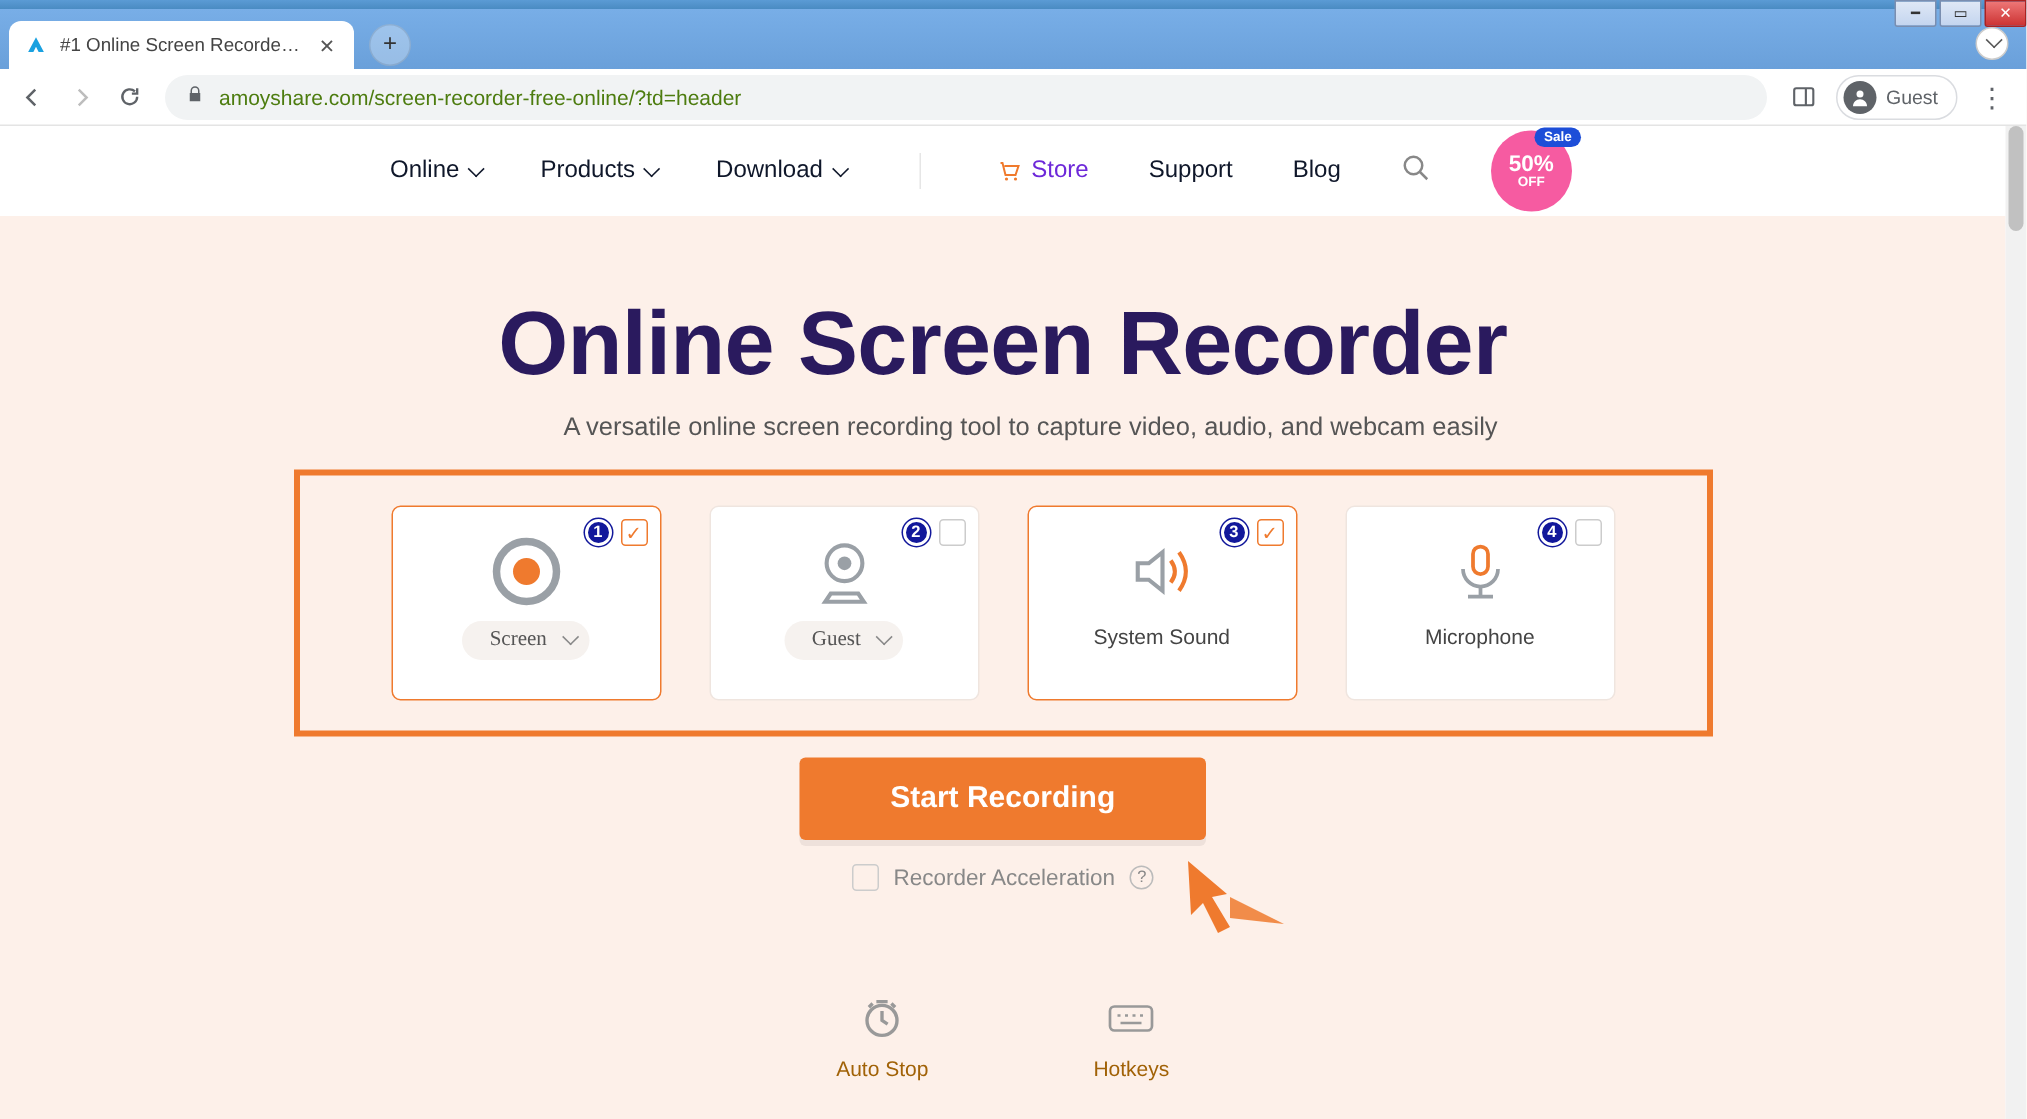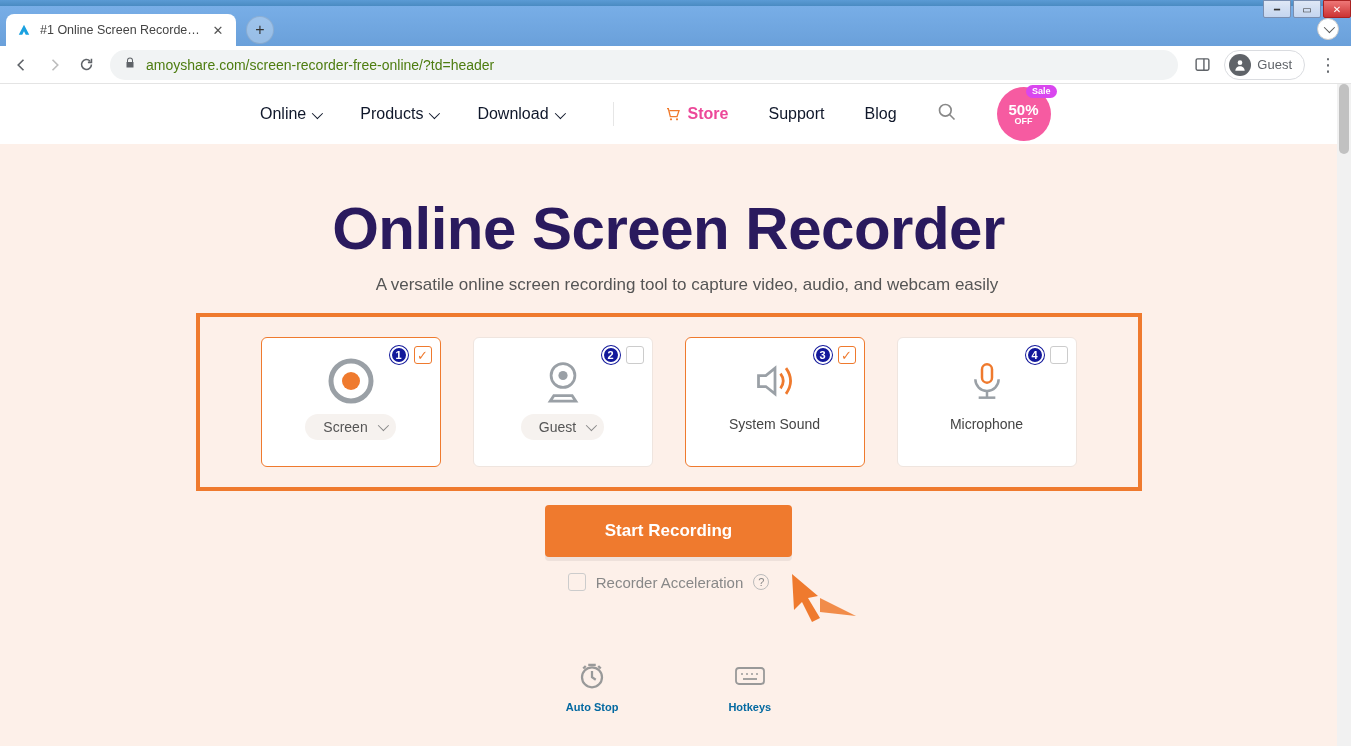--- a/index.html
+++ b/index.html
@@ -36,54 +36,54 @@
   .page { position:absolute; inset:0; right:14px; background:#fff; }
   .scrollbar { position:absolute; right:0; top:0; width:14px; height:100%; background:#f1f1f1; }
   .scroll-thumb { position:absolute; right:2px; top:0; width:10px; height:70px; background:#c1c1c1; border-radius:5px; }
 
   
   .site-header { height:60px; display:flex; align-items:center; padding: 0 40px 0 80px; gap: 40px; }
   .logo { display:flex; align-items:center; gap:6px; font-weight:700; font-size:24px; color:#222; }
   .logo-mark svg{display:block;}
   .nav-spacer{flex:0 0 140px;}
   .nav-item { display:flex; align-items:center; gap:6px; font-size:16px; color:#0f172a; }
-  .nav-item.orange { color:#ec4899; font-weight:700; }
+  .nav-item.orange { color:#6d28d9; font-weight:400; }
   .divider { width:1px; height:24px; background:#e6e6e6; margin:0 10px;}
   .search-ic{ color:#777; }
   .sale-badge { position:relative; width:54px; height:54px; border-radius:50%; background:#f65ba1; display:flex; flex-direction:column; align-items:center; justify-content:center; color:#fff; font-weight:800; font-size:15px; line-height:1; }
   .sale-badge .off{font-size:9px; font-weight:600;}
-  .sale-tag{position:absolute; top:-2px; right:-6px; background:#d946ef; color:#fff; font-size:9px; font-weight:700; padding:2px 6px; border-radius:8px;}
+  .sale-tag{position:absolute; top:-2px; right:-6px; background:#1d4ed8; color:#fff; font-size:9px; font-weight:700; padding:2px 6px; border-radius:8px;}
 
   
   .hero { background:#FDF0E9; padding: 50px 0 40px; text-align:center; position:relative; }
   .hero h1 { font-size:60px; font-weight:800; color:#2a1a5e; letter-spacing:-0.5px; }
   .hero p.sub { color:#555; font-size:17px; margin-top:12px;padding-left:37px; }
 
   .cards-frame { width:946px; margin: 18px auto 14px; border:4px solid #ef7a2e; padding: 20px 26px; display:flex; gap:32px; justify-content:center; position:relative; }
   .card { width:180px; height:130px; background:#fff; border:1px solid #efe5df; border-radius:6px; position:relative; display:flex; flex-direction:column; align-items:center; justify-content:flex-start; padding-top:18px;}
   .card.sel { border:1.5px solid #ef7a2e; }
   .num-badge { position:absolute; top:8px; right:32px; width:18px; height:18px; border-radius:50%; background:#12189b; border:2px solid #fff; color:#fff; font-size:11px; font-weight:700; display:flex; align-items:center; justify-content:center; box-shadow:0 0 0 1px #12189b;}
   .check { position:absolute; top:8px; right:8px; width:18px; height:18px; border:1.5px solid #ef7a2e; border-radius:3px; display:flex; align-items:center; justify-content:center; color:#ef7a2e; font-size:13px;}
   .check.off { border-color:#ccc; color:transparent;}
   .card-ic { height:50px; display:flex; align-items:center; justify-content:center; }
   .card-label { margin-top:10px; font-size:14px; color:#444; }
-  .pill { background:#f6f2ef; border-radius:16px; padding:5px 28px 5px 18px; position:relative; font-size:14px; color:#555; margin-top:8px; }
+  .pill { background:#f6f2ef; border-radius:16px; padding:5px 28px 5px 18px; position:relative; font-size:14px; color:#555; margin-top:8px;font-family:Liberation Serif, serif; }
   .pill .chev{ position:absolute; right:10px; top:7px; font-size:11px; color:#888;}
 
-  .start-btn { display:inline-block; background:#ef7a2e; color:#fff; font-weight:700; font-size:17px; padding: 16px 60px; border-radius:4px; border:none; box-shadow: 0 4px 0 rgba(0,0,0,0.06); }
+  .start-btn { display:inline-block; background:#ef7a2e; color:#fff; font-weight:700; font-size:20px; padding: 16px 60px; border-radius:4px; border:none; box-shadow: 0 4px 0 rgba(0,0,0,0.06); }
   .pointer { position:absolute; width:70px; height:50px; left: 790px; top: 428px; }
 
   .hw { display:flex; align-items:center; justify-content:center; gap:10px; margin-top:16px; color:#888; font-size:15px;}
   .hw .cb { width:18px; height:18px; border:1.5px solid #ccc; border-radius:3px;}
   .hw .q { width:16px; height:16px; border:1.3px solid #bbb; border-radius:50%; display:flex; align-items:center; justify-content:center; font-size:11px;}
 
   .features { display:flex; justify-content:center; gap:110px; margin-top:70px; }
   .feat { display:flex; flex-direction:column; align-items:center; gap:10px; color:#888; }
   .feat-ic { height:30px; display:flex; align-items:center; justify-content:center; }
-  .feat span { font-size:11px; color:#0369a1;font-weight:bold; }
+  .feat span { font-size:14px; color:#a16207; }
 
   .chev-down::after{content:""; display:inline-block; width:7px; height:7px; border-right:1.6px solid currentColor; border-bottom:1.6px solid currentColor; transform:rotate(45deg) translateY(-2px);}
 </style>
 </head>
 <body>
 
 <div class="win-titlebar"></div>
 <div class="win-controls">
   <div class="win-btn">━</div>
   <div class="win-btn">▭</div>

